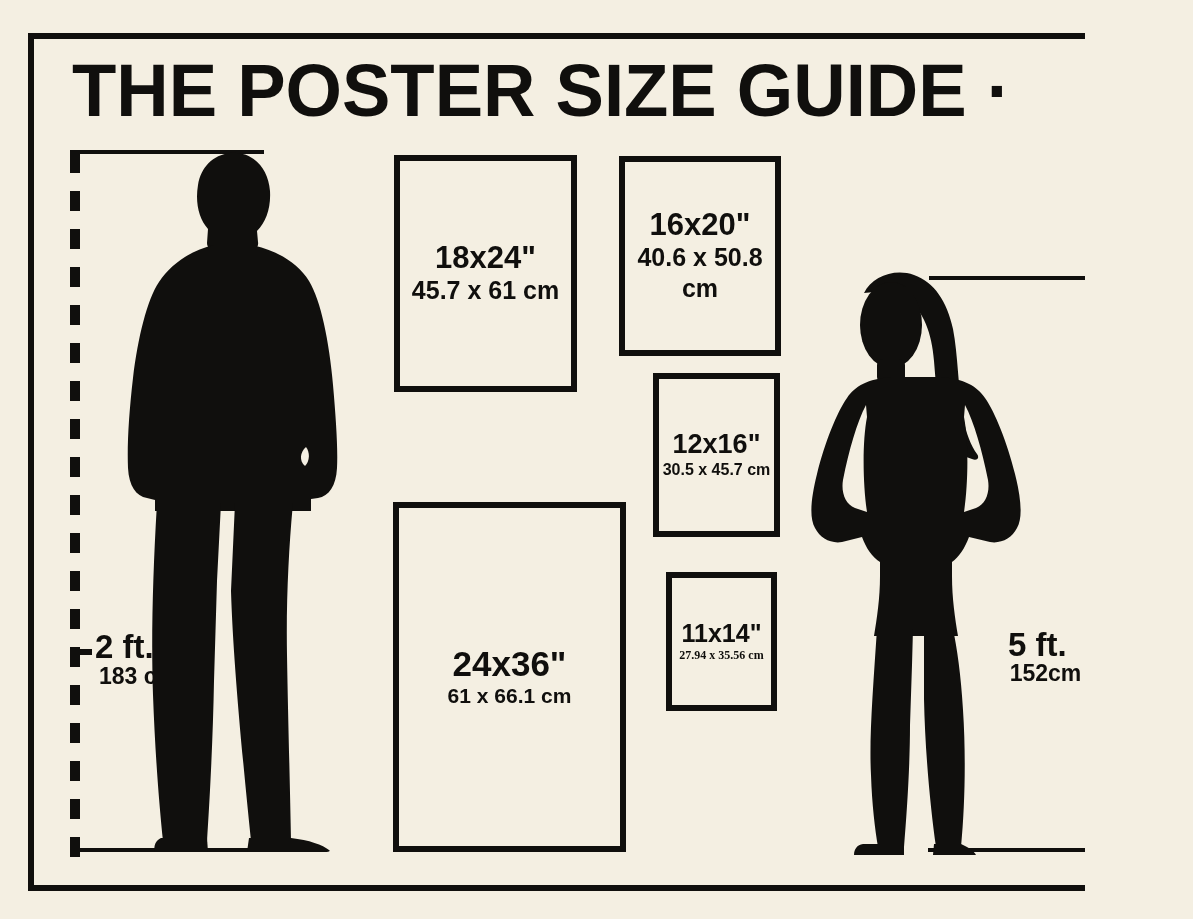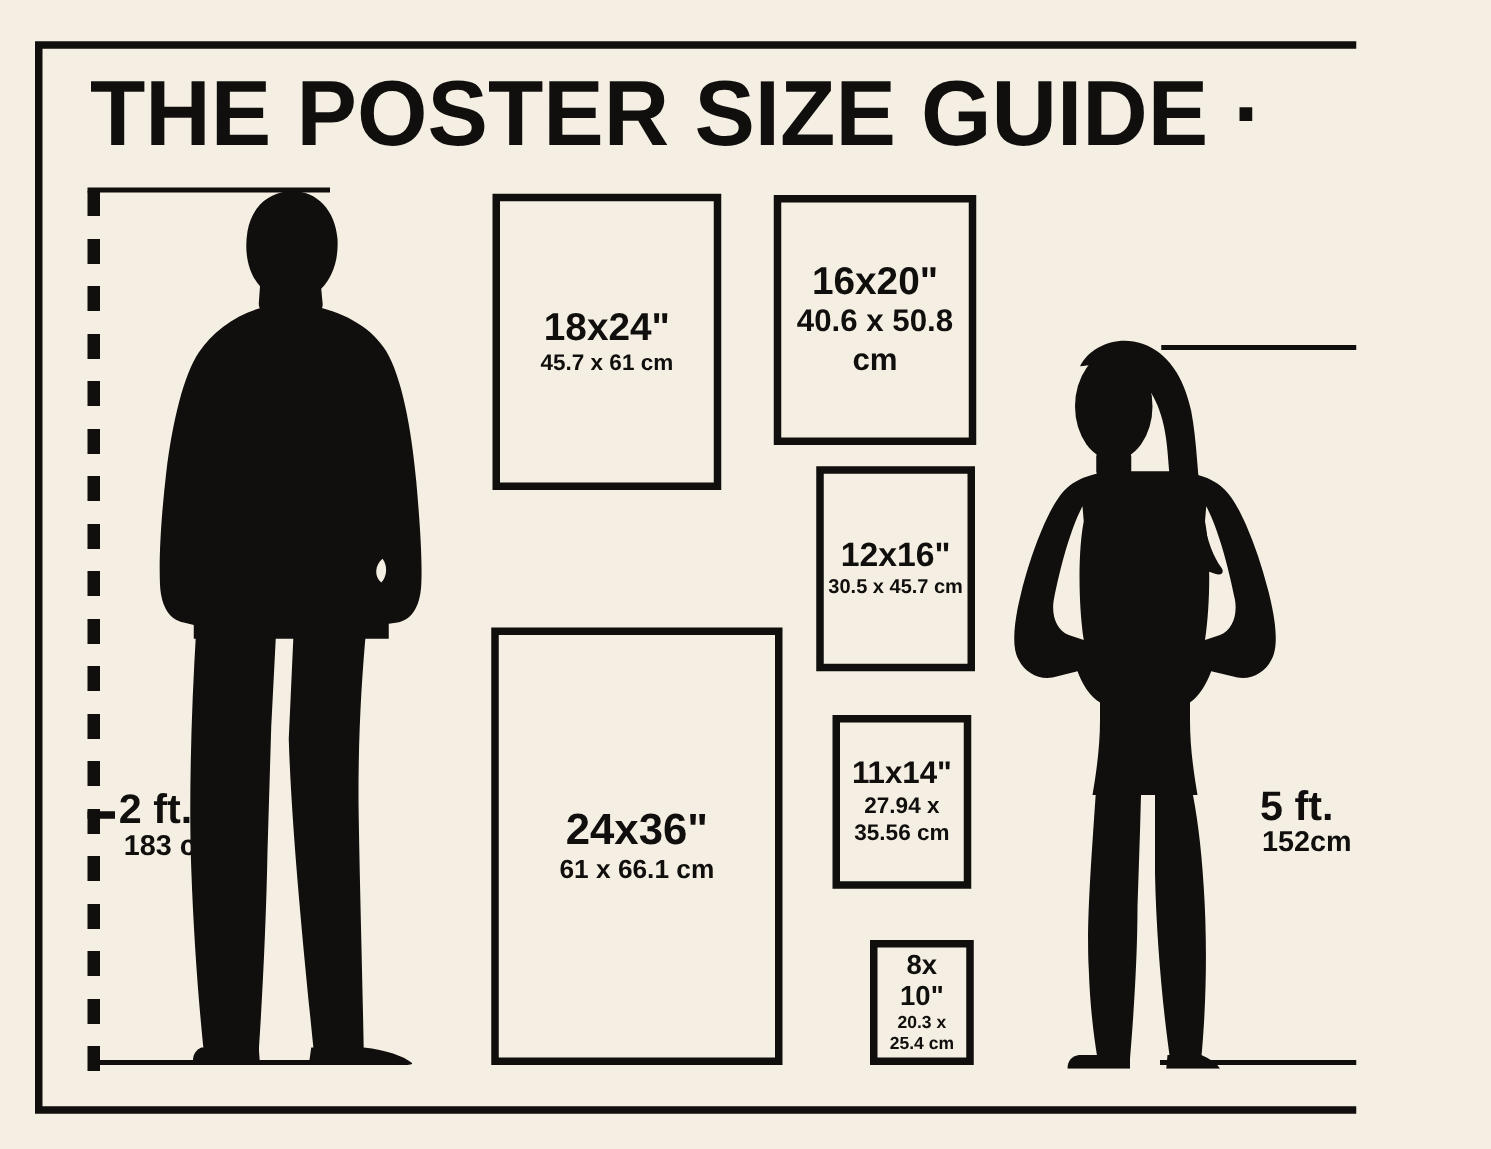--- a/index.html
+++ b/index.html
@@ -56,27 +56,27 @@
   
   .poster{
     position:absolute;box-sizing:border-box;
     border:6px solid var(--ink);background:var(--bg);
     display:flex;flex-direction:column;align-items:center;justify-content:center;
     text-align:center;
   }
   .poster .size{font-weight:bold;line-height:1.1;white-space:pre-line;}
   .poster .metric{font-weight:bold;line-height:1.25;white-space:pre-line;}
   .p18{left:394px;top:155px;width:183px;height:237px;}
-  .p18 .size{font-size:31px;} .p18 .metric{font-size:18px;}
+  .p18 .size{font-size:31px;} .p18 .metric{font-size:25px;}
   .p16{left:619px;top:156px;width:162px;height:200px;}
   .p16 .size{font-size:31px;} .p16 .metric{font-size:25px;}
   .p12{left:653px;top:373px;width:127px;height:164px;}
   .p12 .size{font-size:27px;} .p12 .metric{font-size:16px;}
   .p11{left:666px;top:572px;width:111px;height:139px;}
-  .p11 .size{font-size:25px;} .p11 .metric{font-size:18px;}
+  .p11 .size{font-size:25px;} .p11 .metric{font-size:12px;font-family:Liberation Serif, serif;}
   .p24{left:393px;top:502px;width:233px;height:350px;}
   .p24 .size{font-size:35px;} .p24 .metric{font-size:21px;}
   .p8{left:696px;top:752px;width:83px;height:100px;}
   .p8 .size{font-size:22px;} .p8 .metric{font-size:14px;}
   .silhouette{position:absolute;}
   .man-svg{left:110px;top:151px;}
   .woman-svg{left:806px;top:271px;}
   .ink-fill{fill:var(--ink);}
   .bg-fill{fill:var(--bg);}
 </style>
@@ -147,20 +147,14 @@
   <div class="poster p11">
     <div class="size">11x14"</div>
     <div class="metric">27.94 x 35.56 cm</div>
   </div>
 
   <div class="poster p24">
     <div class="size">24x36"</div>
     <div class="metric">61 x 66.1 cm</div>
   </div>
 
-  <div class="poster p8">
-    <div class="size">8x
-10"</div>
-    <div class="metric">20.3 x
-25.4 cm</div>
-  </div>
 
 </div>
 
 </body></html>

